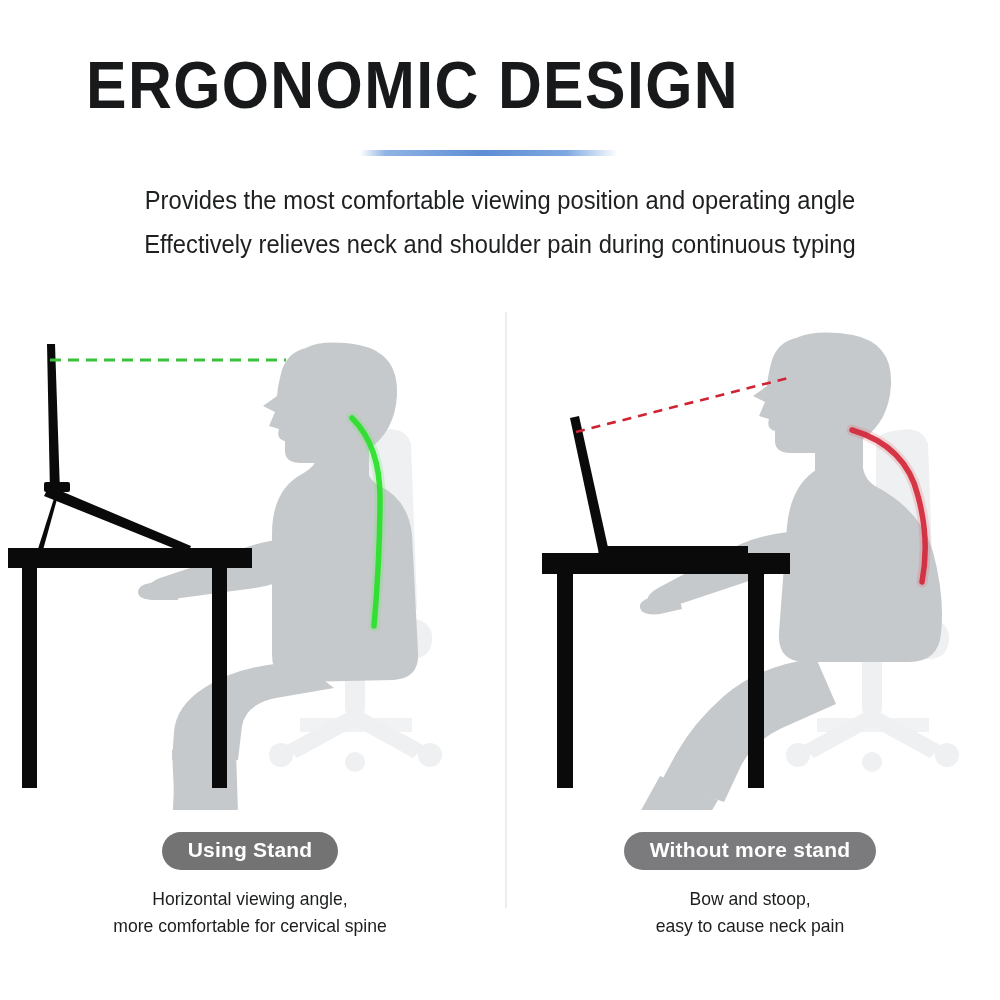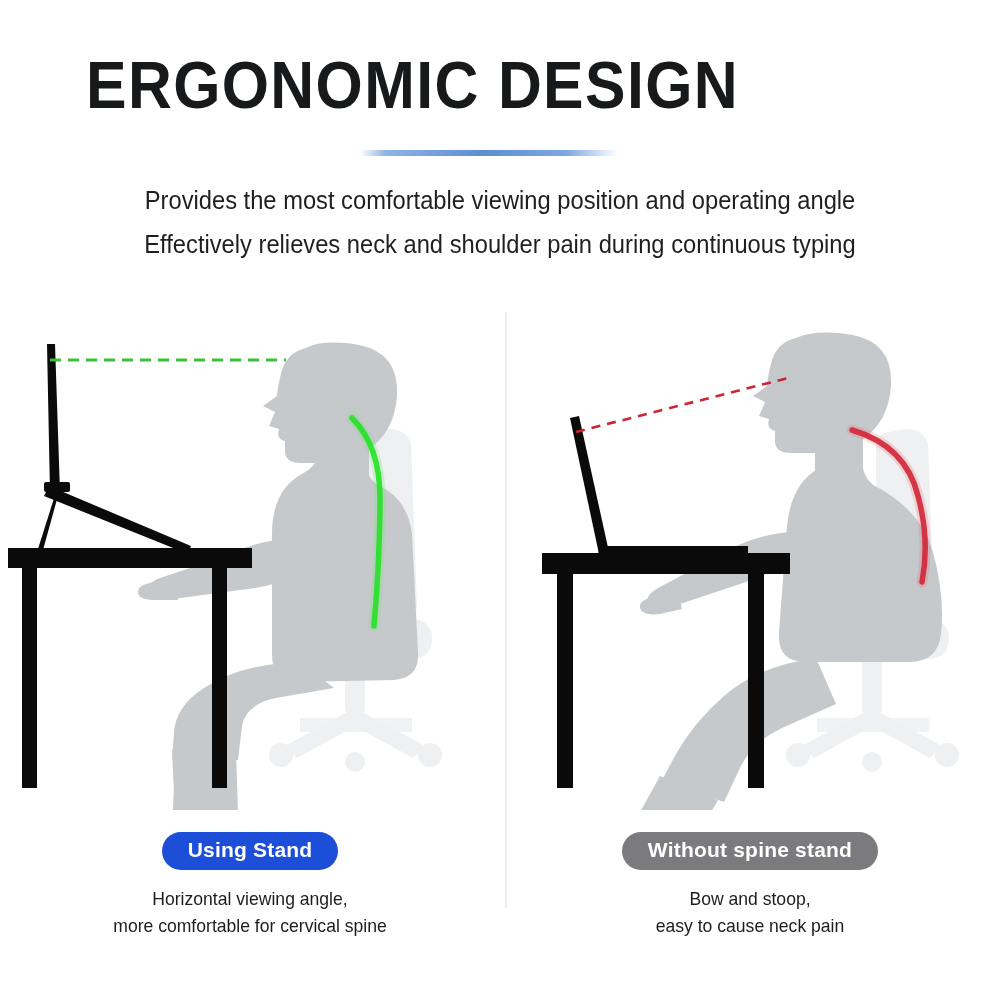--- a/index.html
+++ b/index.html
@@ -107,21 +107,21 @@
     padding: 7px 26px 9px 26px;
     border-radius: 22px;
     font-family: "Liberation Sans Narrow", "Liberation Sans", "DejaVu Sans Condensed", sans-serif;
     font-weight: 700;
     font-size: 21px;
     color: #ffffff;
     letter-spacing: 0.2px;
     white-space: nowrap;
     line-height: 1.05;
   }
-  .pill-orange { background: #1d4ed8; }
+  .pill-orange { background: #737373; }
   .pill-gray   { background: #7b7b7d; }
 
   .caption {
     margin-top: 16px;
     font-family: "Liberation Sans Narrow", "Liberation Sans", "DejaVu Sans Condensed", sans-serif;
     font-size: 18.5px;
     line-height: 1.45;
     color: #1b1d1e;
     transform: scaleX(0.95);
     transform-origin: center top;
@@ -332,21 +332,21 @@
 
         <path d="M70,108 l9,-2 l30,136 l-10,2 z" fill="#0a0a0a"></path>
 
         <path d="M100,236 l148,0 l0,9 l-150,0 z" fill="#0a0a0a"></path>
       </g>
 
       <line x1="76" y1="122" x2="288" y2="68" stroke="#cf2233" stroke-width="2.6" stroke-dasharray="9 7" stroke-linecap="butt"></line>
     </svg>
 
     <div class="label-wrap">
-      <div class="pill pill-gray">Without spine stand</div>
+      <div class="pill pill-gray">Without more stand</div>
       <div class="caption">
         <div>Bow and stoop,</div>
         <div>easy to cause neck pain</div>
       </div>
     </div>
   </div>
 
 </div>
 
 </body></html>

